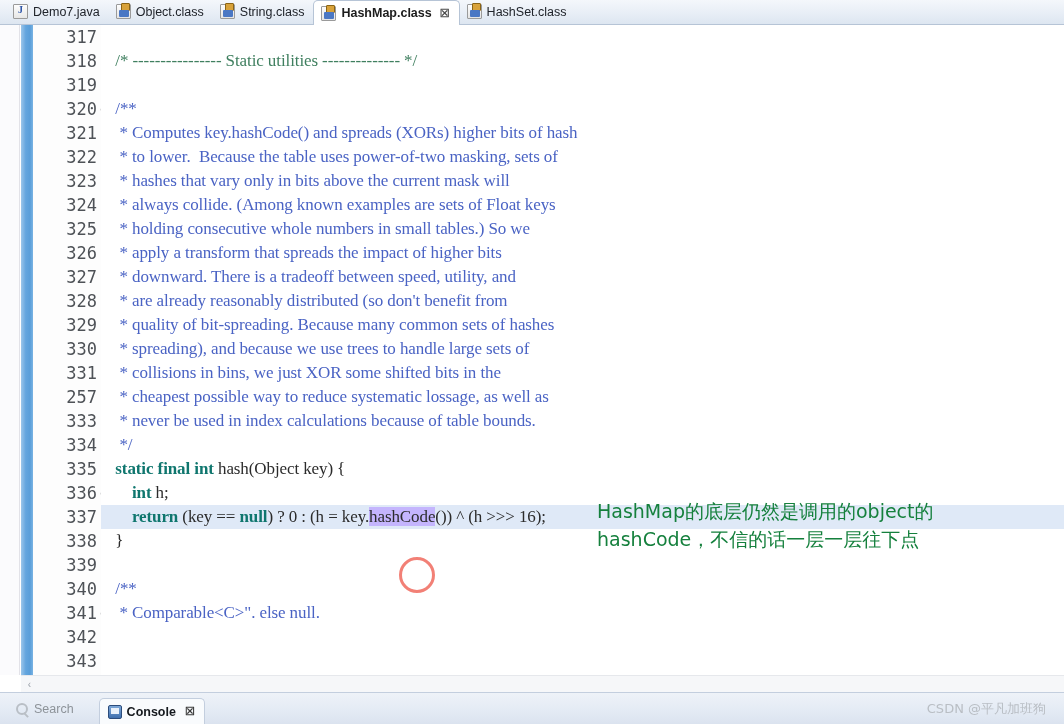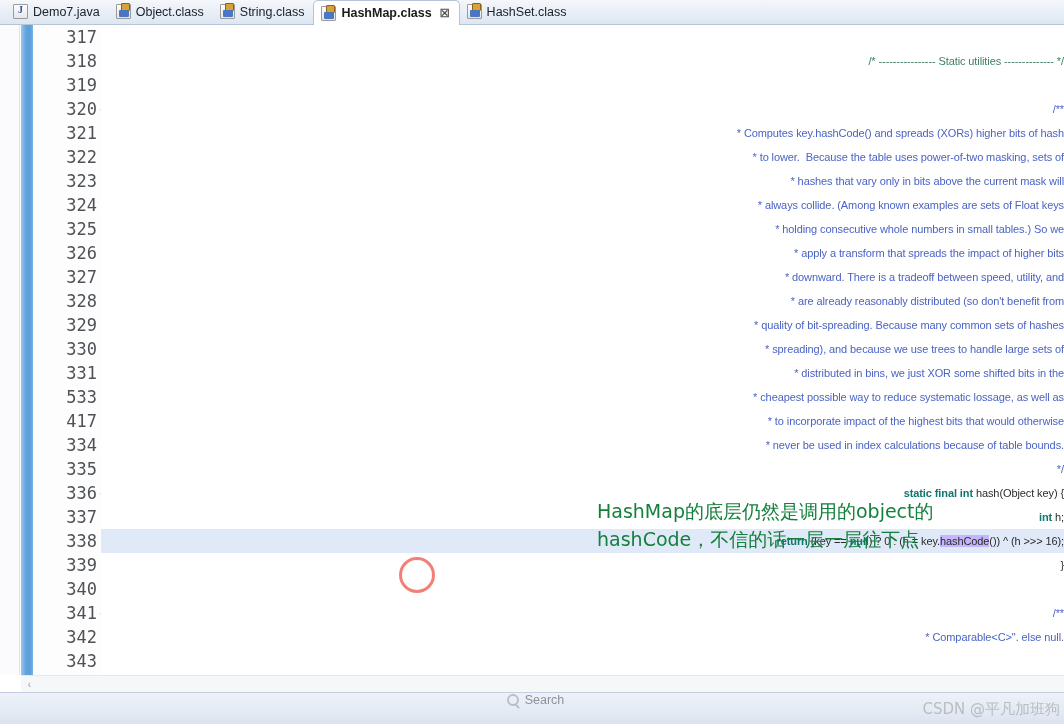--- a/index.html
+++ b/index.html
@@ -162,27 +162,26 @@
     width: 10px;
     font-size: 14px;
     color: #6d7176;
     text-align: left;
     line-height: 24px;
   }
 
   .cl {
     height: 24px;
     line-height: 24px;
-    font-family: Liberation Sans, sans-serif;
-    font-size: 11px;
+    font-family: Liberation Serif, serif;
+    font-size: 17px;
     white-space: pre;
     padding-left: 6px;
     color: #202020;
     letter-spacing: -0.1px;
-    text-align: right;
   }
   .cl.cur {
     background: #dfe9f7;
   }
 
   .c-doc  { color: #4a63c4; }     
   .c-cmt  { color: #3f7f5f; }     
   .c-kw   { color: #0f766e; font-weight: bold; }
   .c-txt  { color: #2b2b2b; }
   .hl-occ { background: #c4b5fd; }
@@ -233,21 +232,20 @@
   #bottombar {
     position: absolute;
     left: 0; top: 692px;
     width: 1064px; height: 32px;
     background: linear-gradient(to bottom,#eef2f8 0%, #e3eaf4 60%, #dbe3ef 100%);
     border-top: 1px solid #c3cede;
     display: flex;
     align-items: center;
     padding-left: 6px;
     gap: 16px;
-    flex-direction: column;
   }
   .vtab {
     height: 27px;
     display: flex; align-items: center; gap: 5px;
     padding: 0 9px;
     font-size: 12.5px;
     white-space: nowrap;
   }
   .vtab.inactive { color: #8d9399; }
   .vtab.active {
@@ -285,22 +283,22 @@
   .ic-console::after {
     content: "";
     position: absolute; left: 2px; top: 2px;
     width: 8px; height: 6px;
     background: #e8f0fa;
   }
   .vtab-close { font-size: 11px; color: #3a3a3a; margin-left: 4px; }
 
   #watermark {
     position: absolute;
-    right: 4px; top: 700px;
-    font-size: 15px;
+    right: 18px; top: 700px;
+    font-size: 13px;
     color: #b9bec4;
     white-space: nowrap;
     font-family: "DejaVu Sans", sans-serif;
   }
 </style>
 </head>
 <body>
 
 <div id="app">
 
@@ -340,22 +338,22 @@
         <div class="ln"><span>322</span></div>
         <div class="ln"><span>323</span></div>
         <div class="ln"><span>324</span></div>
         <div class="ln"><span>325</span></div>
         <div class="ln"><span>326</span></div>
         <div class="ln"><span>327</span></div>
         <div class="ln"><span>328</span></div>
         <div class="ln"><span>329</span></div>
         <div class="ln"><span>330</span></div>
         <div class="ln"><span>331</span></div>
-        <div class="ln"><span>533</span></div>
-        <div class="ln"><span>417</span></div>
+        <div class="ln"><span>257</span></div>
+        <div class="ln"><span>333</span></div>
         <div class="ln"><span>334</span></div>
         <div class="ln"><span>335</span></div>
         <div class="ln"><span>336</span><span class="fold">⊖</span></div>
         <div class="ln"><span>337</span></div>
         <div class="ln"><span>338</span></div>
         <div class="ln"><span>339</span></div>
         <div class="ln"><span>340</span></div>
         <div class="ln"><span>341</span><span class="fold">⊖</span></div>
         <div class="ln"><span>342</span></div>
         <div class="ln"><span>343</span></div>
@@ -368,23 +366,22 @@
         <div class="cl"><span class="c-doc">   * Computes key.hashCode() and spreads (XORs) higher bits of hash</span></div>
         <div class="cl"><span class="c-doc">   * to lower.  Because the table uses power-of-two masking, sets of</span></div>
         <div class="cl"><span class="c-doc">   * hashes that vary only in bits above the current mask will</span></div>
         <div class="cl"><span class="c-doc">   * always collide. (Among known examples are sets of Float keys</span></div>
         <div class="cl"><span class="c-doc">   * holding consecutive whole numbers in small tables.) So we</span></div>
         <div class="cl"><span class="c-doc">   * apply a transform that spreads the impact of higher bits</span></div>
         <div class="cl"><span class="c-doc">   * downward. There is a tradeoff between speed, utility, and</span></div>
         <div class="cl"><span class="c-doc">   * are already reasonably distributed (so don't benefit from</span></div>
         <div class="cl"><span class="c-doc">   * quality of bit-spreading. Because many common sets of hashes</span></div>
         <div class="cl"><span class="c-doc">   * spreading), and because we use trees to handle large sets of</span></div>
-        <div class="cl"><span class="c-doc">   * distributed in bins, we just XOR some shifted bits in the</span></div>
+        <div class="cl"><span class="c-doc">   * collisions in bins, we just XOR some shifted bits in the</span></div>
         <div class="cl"><span class="c-doc">   * cheapest possible way to reduce systematic lossage, as well as</span></div>
-        <div class="cl"><span class="c-doc">   * to incorporate impact of the highest bits that would otherwise</span></div>
         <div class="cl"><span class="c-doc">   * never be used in index calculations because of table bounds.</span></div>
         <div class="cl"><span class="c-doc">   */</span></div>
         <div class="cl"><span class="c-txt">  </span><span class="c-kw">static final int</span><span class="c-txt"> hash(Object key) {</span></div>
         <div class="cl"><span class="c-txt">      </span><span class="c-kw">int</span><span class="c-txt"> h;</span></div>
         <div class="cl cur"><span class="c-txt">      </span><span class="c-kw">return</span><span class="c-txt"> (key == </span><span class="c-kw">null</span><span class="c-txt">) ? 0 : (h = key.</span><span class="c-txt hl-occ">hashCode</span><span class="c-txt">()) ^ (h &gt;&gt;&gt; 16);</span></div>
         <div class="cl"><span class="c-txt">  }</span></div>
         <div class="cl">&nbsp;</div>
         <div class="cl"><span class="c-doc">  /**</span></div>
         <div class="cl"><span class="c-doc">   * Comparable&lt;C&gt;". else null.</span></div>
       </div>

